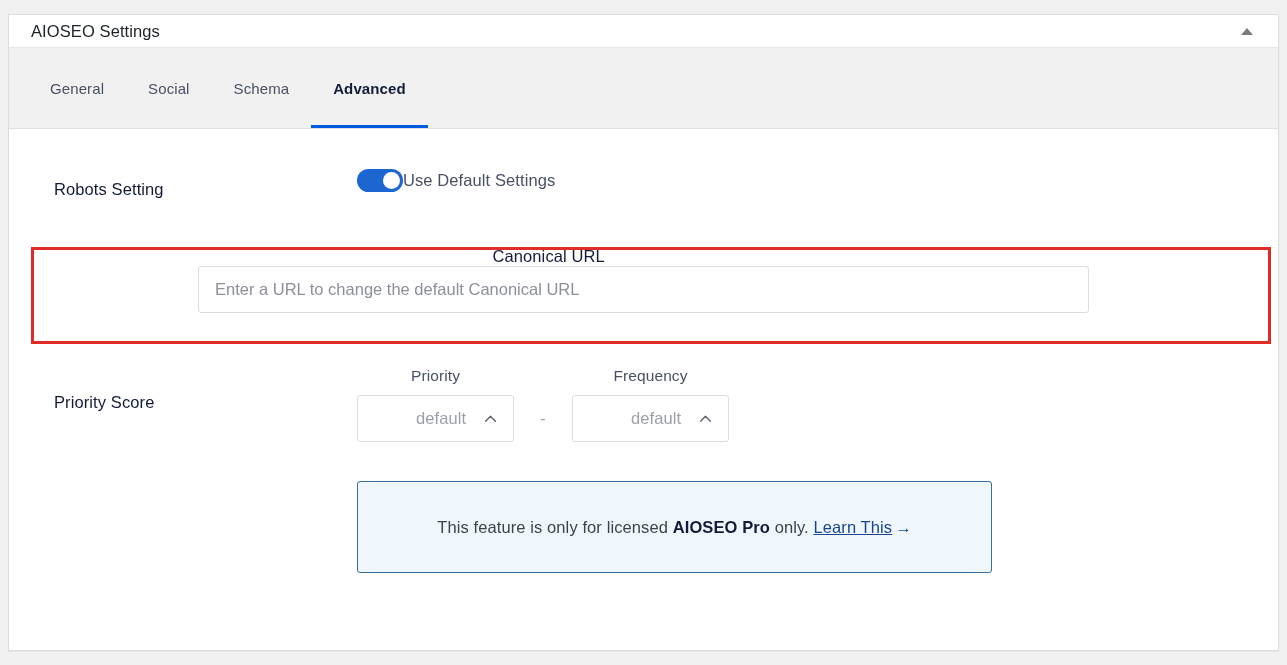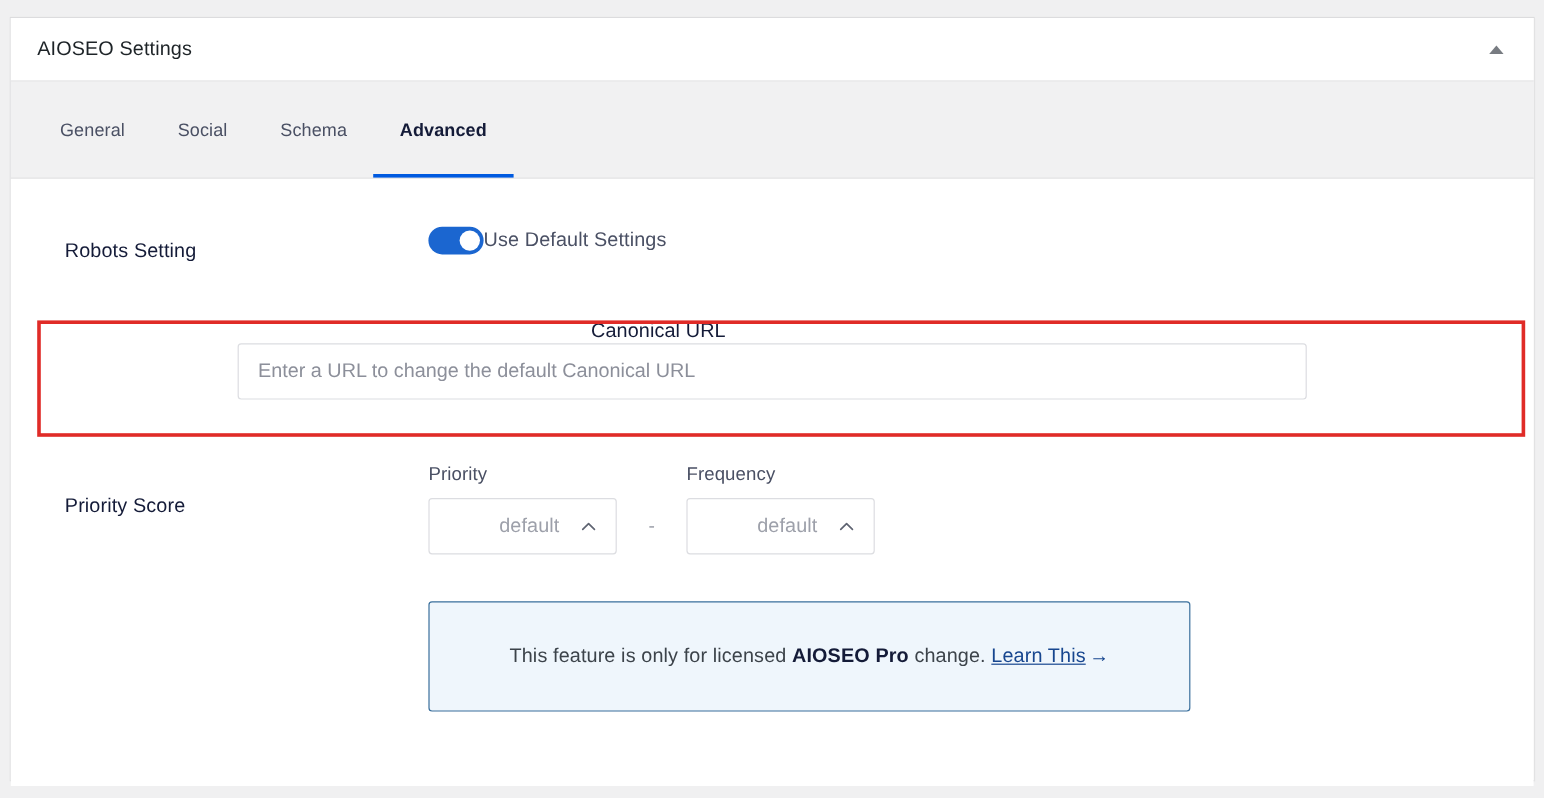--- a/index.html
+++ b/index.html
@@ -24,21 +24,21 @@
     width: 1271px;
     height: 637px;
     background: #ffffff;
     border: 1px solid #dcdcde;
     box-shadow: 0 1px 1px rgba(0,0,0,0.04);
   }
 
   
   .card-header {
     position: relative;
-    height: 52px;
+    height: 32px;
     background: #ffffff;
     display: flex;
     align-items: center;
     padding: 0 16px 0 22px;
   }
   .card-title {
     font-size: 16.5px;
     color: #1d2327;
     font-weight: 400;
     letter-spacing: 0.1px;
@@ -196,20 +196,21 @@
   
   #row-priority { top: 238px; }
   #row-priority .row-label { padding-top: 26px; }
   .select-group { display: flex; align-items: flex-end; }
   .select-col { display: flex; flex-direction: column; }
   .select-label {
     font-size: 15.5px;
     color: #4a5064;
     margin-bottom: 10px;
     letter-spacing: 0.1px;
+    text-align: center;
   }
   .select-box {
     position: relative;
     width: 157px;
     height: 47px;
     border: 1px solid #dcdde1;
     border-radius: 3px;
     background: #ffffff;
     display: flex;
     align-items: center;
@@ -336,17 +337,17 @@
                 <path d="M1.5 8 L6 3.5 L10.5 8" fill="none" stroke="#5f6472" stroke-width="1.3" stroke-linecap="round" stroke-linejoin="round"></path>
               </svg>
             </div>
           </div>
 
         </div>
       </div>
     </div>
 
     <div class="notice">
-      <span class="notice-text"><span>This feature is only for licensed </span><b>AIOSEO Pro</b><span> change. </span><a class="notice-link" href="#">Learn This</a><a class="notice-arrow" href="#">→</a></span>
+      <span class="notice-text"><span>This feature is only for licensed </span><b>AIOSEO Pro</b><span> only. </span><a class="notice-link" href="#">Learn This</a><a class="notice-arrow" href="#">→</a></span>
     </div>
 
   </div>
 </div>
 
 </body></html>

